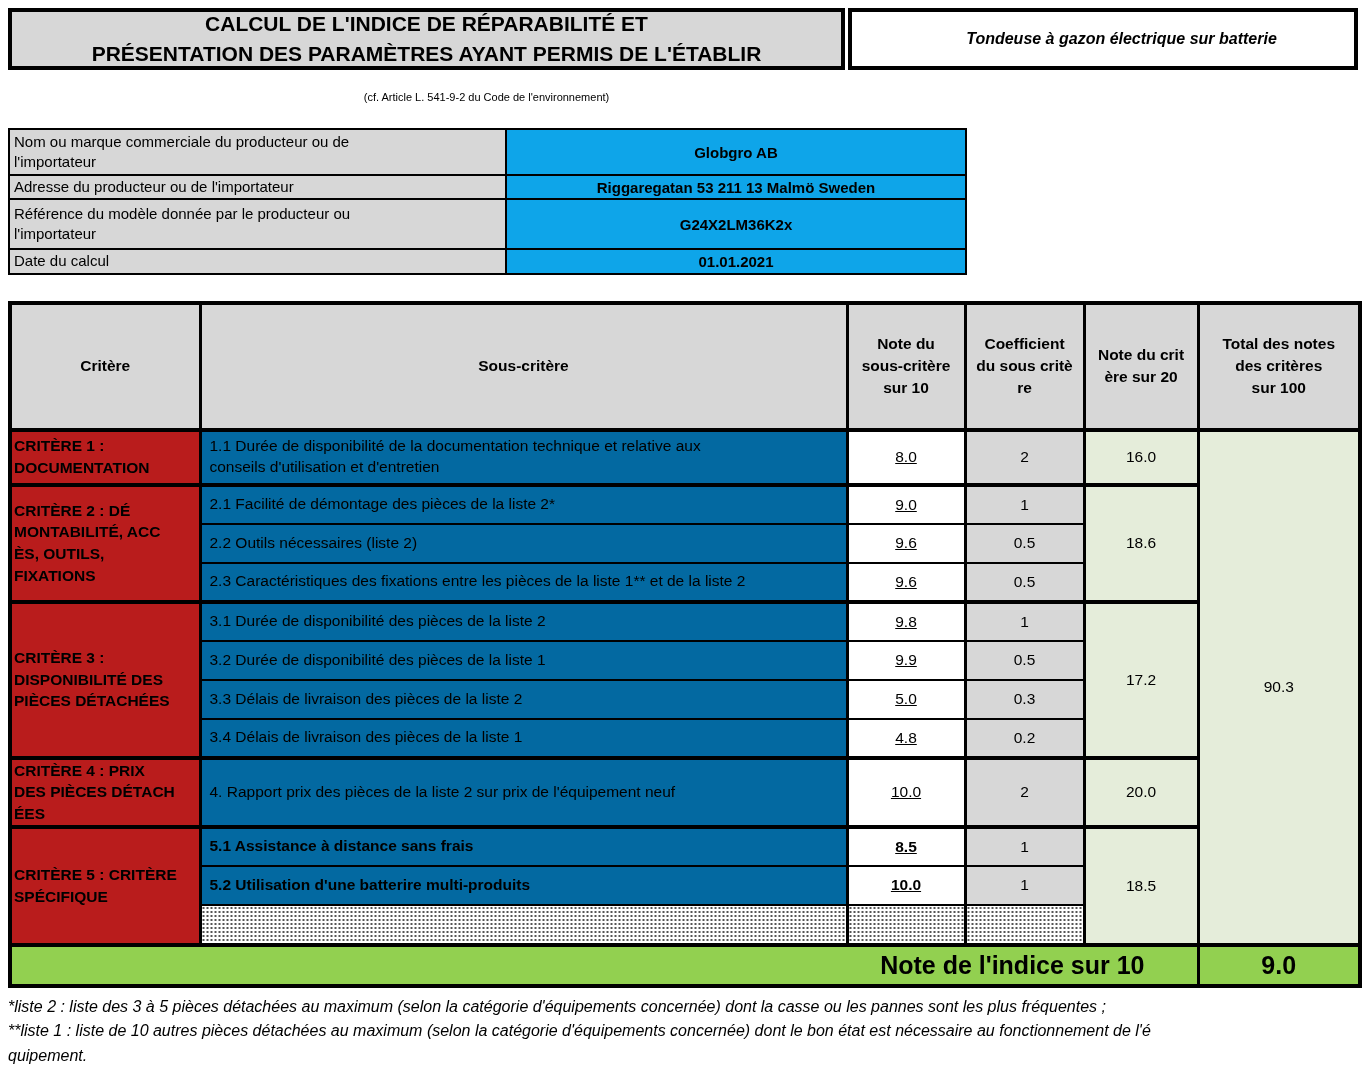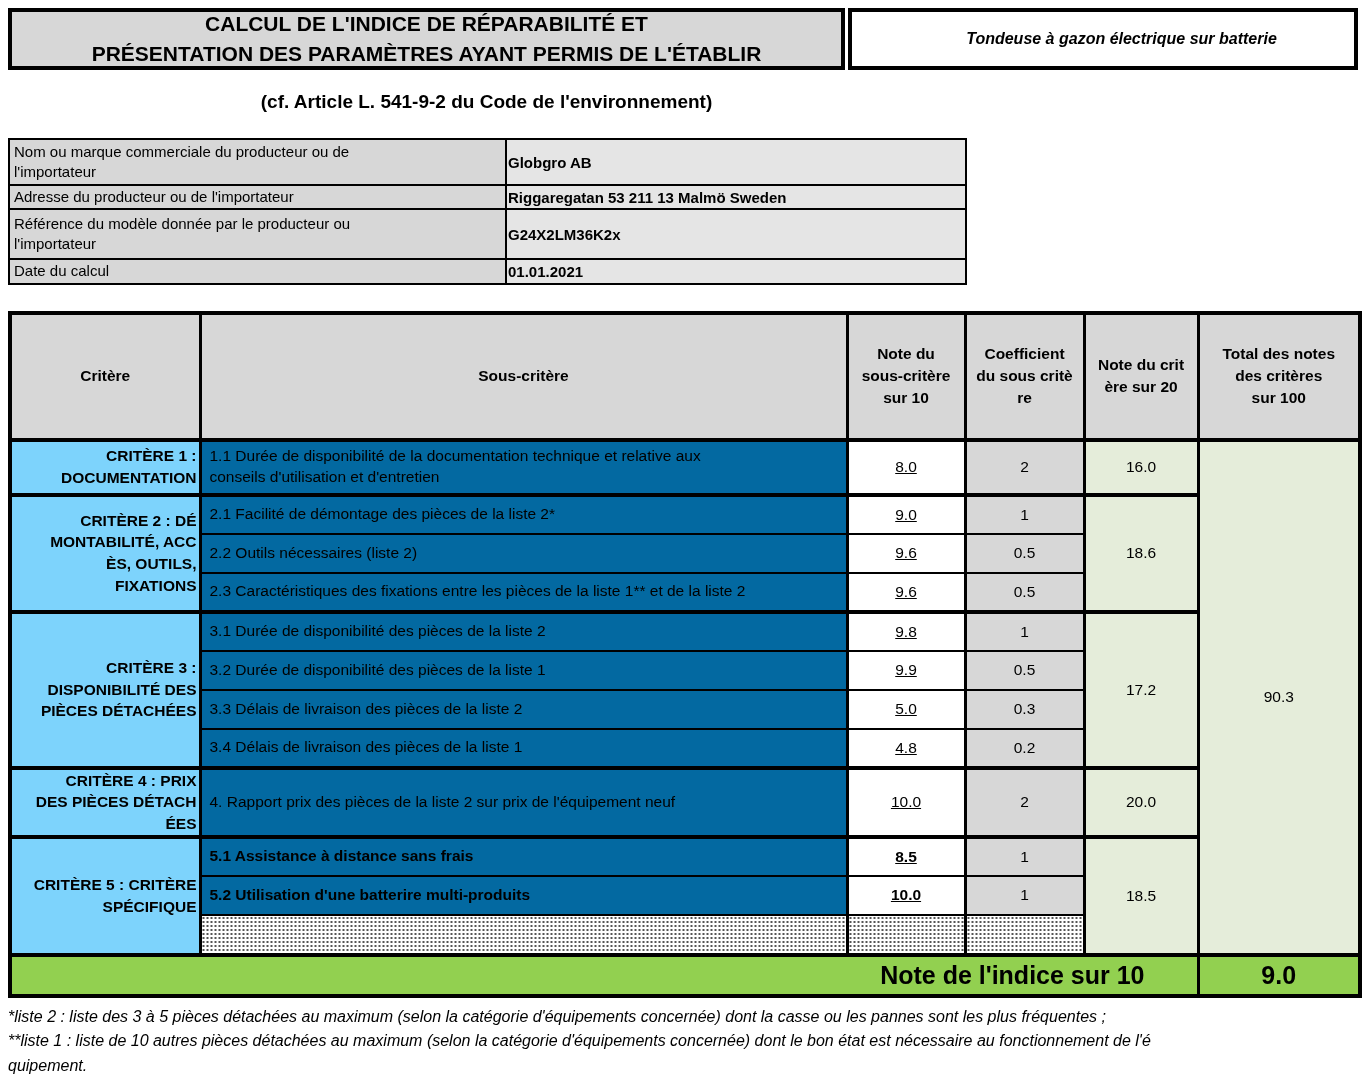--- a/index.html
+++ b/index.html
@@ -25,51 +25,51 @@
     width: 510px; height: 62px;
     background: #fff;
     border: 4px solid #000;
     display: flex; align-items: center; justify-content: center;
     text-align: center; font-weight: bold; font-style: italic; font-size: 16px; padding-left: 37px;
   }
 
   
   .subtitle { width: 957px; text-align: center; margin-top: 21px; }
   .sub1 { font-weight: bold; font-size: 15px; letter-spacing: .2px; }
-  .sub2 { font-weight: bold; font-size: 19px; margin-top: 4px; }
+  .sub2 { font-weight: normal; font-size: 11px; margin-top: 4px; }
 
   
   .info-table {
     border-collapse: collapse; table-layout: fixed;
     width: 957px; margin-top: 25px;
     border: 2px solid #a21caf;
   }
   .info-table td { border: 2px solid #000; font-size: 15px; vertical-align: middle; }
   .info-table td.ilabel { background: #d7d7d7; padding: 1px 4px; line-height: 1.35; }
-  .info-table td.ivalue { background: #e5e5e5; text-align: left; font-weight: bold; }
+  .info-table td.ivalue { background: #0ea5e9; text-align: center; font-weight: bold; }
   .ir1 { height: 46px; } .ir2 { height: 23px; } .ir3 { height: 50px; } .ir4 { height: 23px; }
 
   
   .main-table {
     border-collapse: collapse; table-layout: fixed;
     width: 1350px; margin-top: 26px;
     border: 4px solid #000;
   }
   .main-table td {
     border-left: 3px solid #000; border-right: 3px solid #000;
     border-top: 2px solid #000; border-bottom: 2px solid #000;
     vertical-align: middle; font-size: 15.5px;
   }
   .main-table tr.head td {
     background: #d7d7d7; text-align: center; font-weight: bold;
     border-bottom: 4px solid #000; line-height: 1.4; height: 127px;
   }
   .main-table tr.group-start td { border-top: 4px solid #000; }
   td.crit {
-    background: #7dd3fc; text-align: right; font-weight: bold;
+    background: #b91c1c; text-align: left; font-weight: bold;
     line-height: 1.4; padding: 0 2px;
   }
   td.sc { background: #0369a1; padding: 2px 8px; line-height: 1.35; }
   td.note { background: #fff; text-align: center; text-decoration: underline; }
   td.coef { background: #d7d7d7; text-align: center; }
   td.score, td.total { background: #e5edda; text-align: center; }
   tr.r-std { height: 39px; }
   tr.r-11 { height: 55px; }
   tr.r-4  { height: 62px; }
   tr.r-hatch { height: 40px; }

